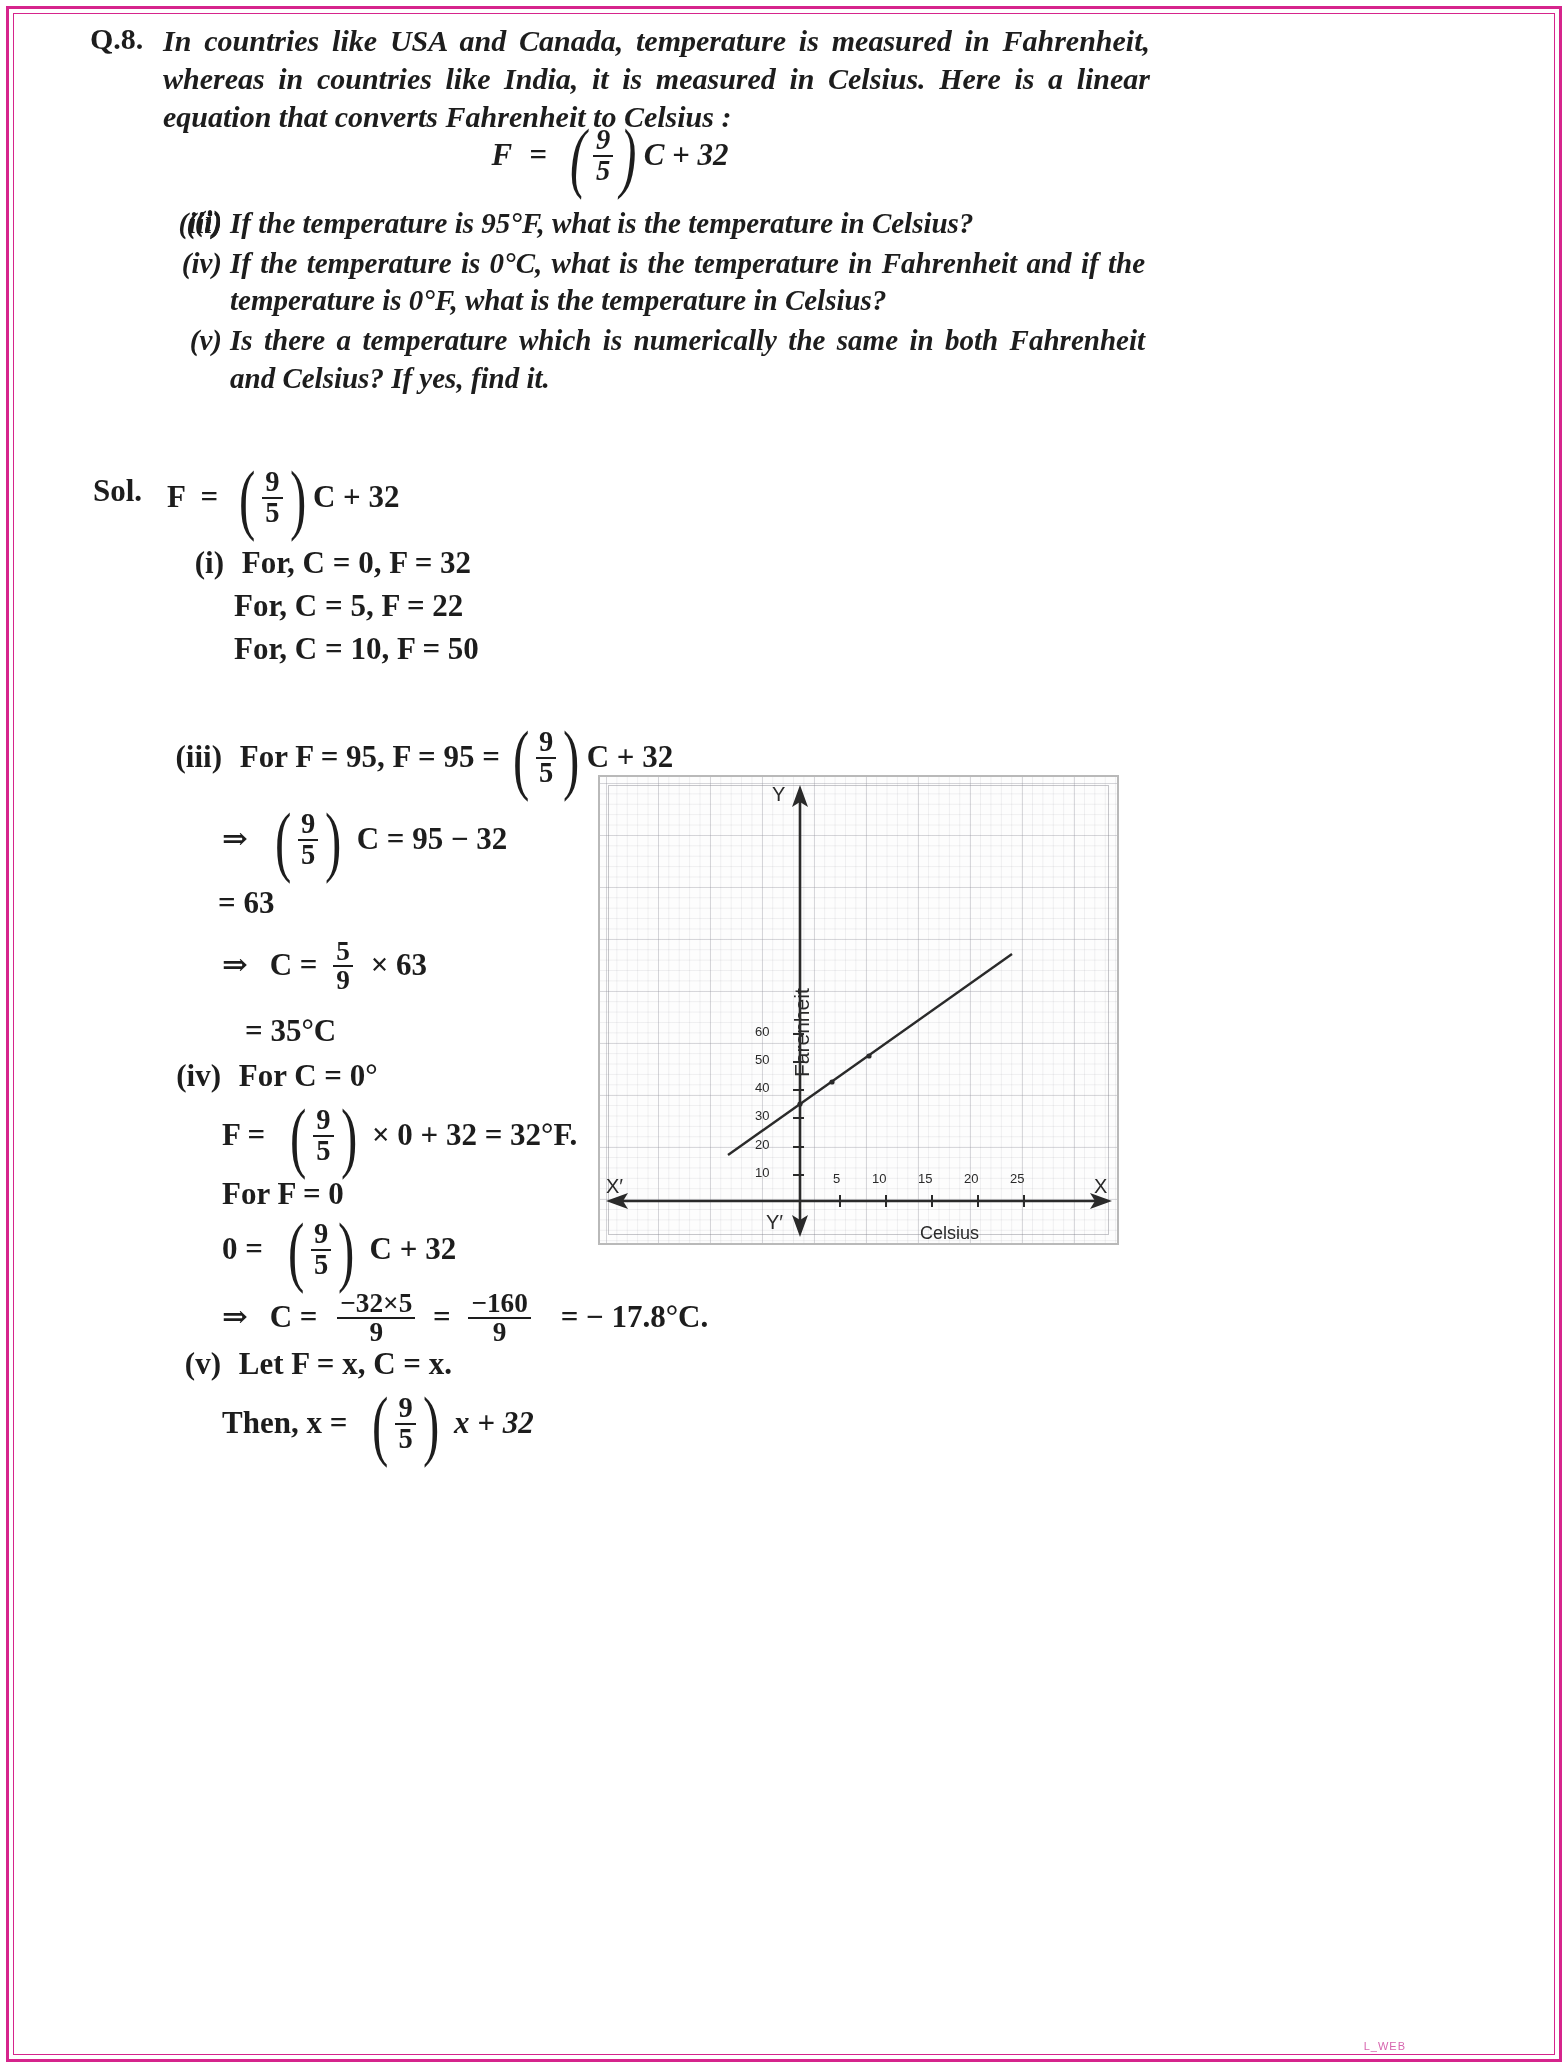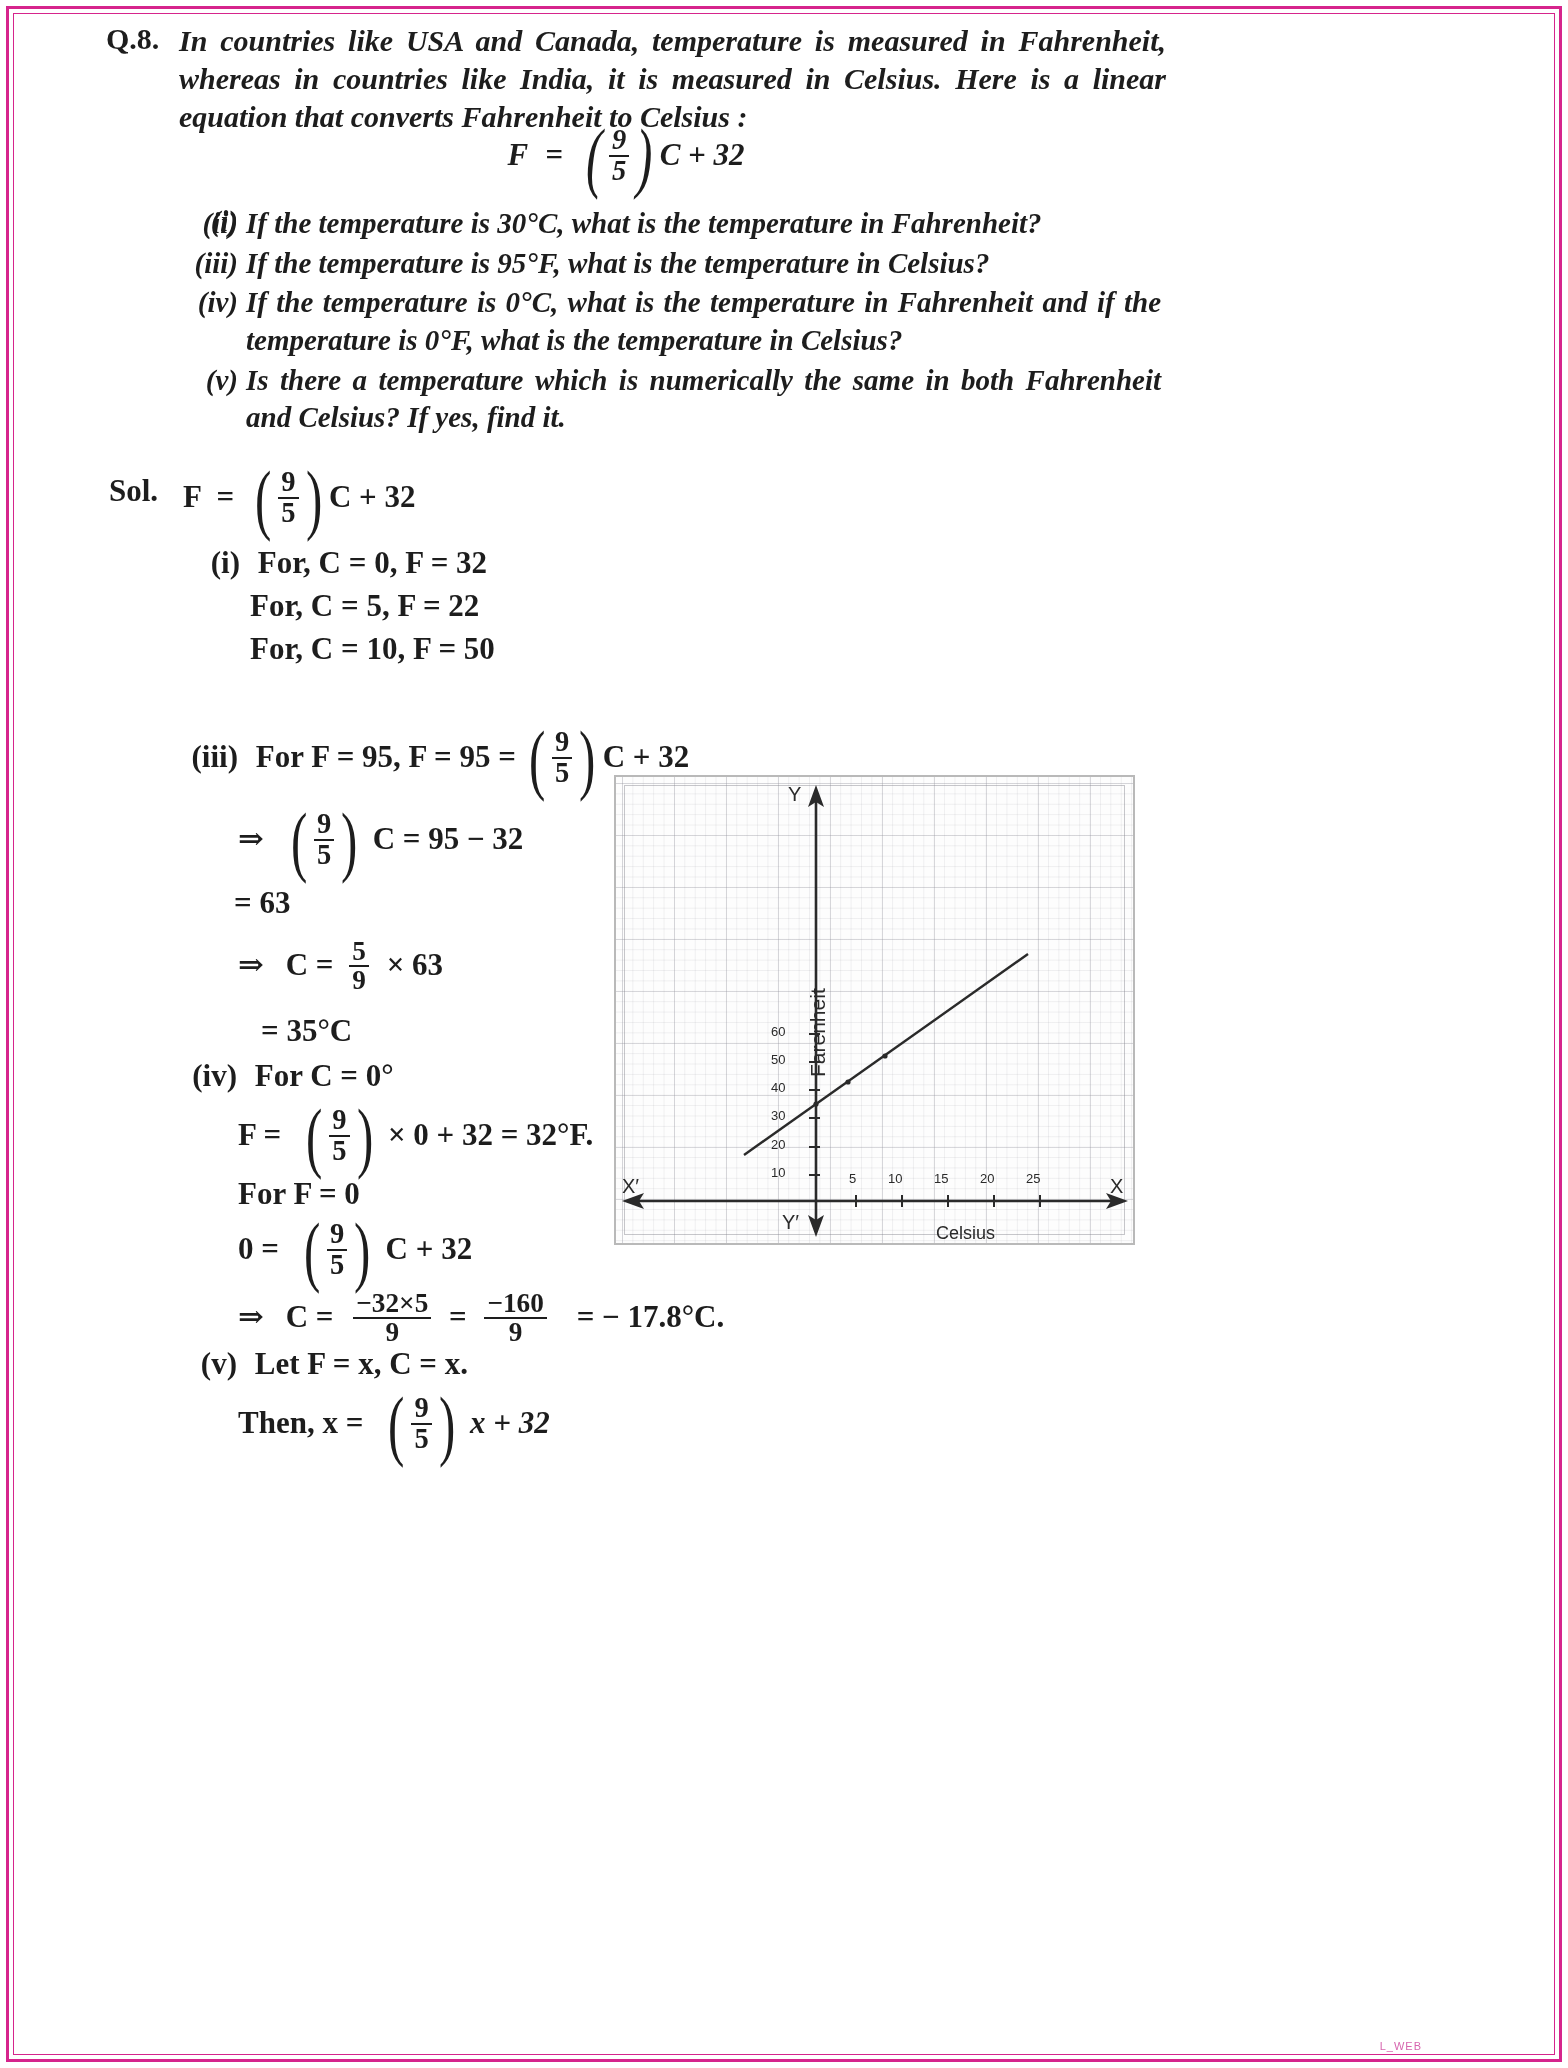--- a/index.html
+++ b/index.html
@@ -16,21 +16,21 @@
     position:absolute;left:6px;top:6px;right:6px;bottom:6px;
     border:3px solid #d6248c;
     box-sizing:border-box;
   }
   #page-border-inner{
     position:absolute;left:13px;top:13px;right:13px;bottom:13px;
     border:1px solid #d6248c;
     box-sizing:border-box;
   }
   #content{
-    position:absolute;left:16px;top:0;width:1432px;height:2068px;border-radius:26px;
+    position:absolute;left:0;top:0;width:1432px;height:2068px;border-radius:26px;
   }
   #q-label{
     position:absolute;left:90px;top:22px;
     font-style:normal;font-weight:bold;font-size:30px;
   }
   #q-body{
     position:absolute;left:163px;top:22px;width:987px;
     font-size:30px;line-height:1.27;
     font-style:italic;font-weight:bold;
     text-align:justify;
@@ -165,21 +165,20 @@
   </div>
 
   <div class="roman-list" id="q-parts" style="top:203px;">
 
     <div class="rl-item" style="padding-left:75px;">
       <span class="marker" style="width:67px">(i)</span>
     </div>
 
     <div class="rl-item" style="padding-left:75px;">
       <span class="marker" style="width:67px">(ii)</span>
-      <span>If the temperature is 30°C, what is the temperature in Fahrenheit?</span>
     </div>
 
     <div class="rl-item" style="padding-left:75px;">
       <span class="marker" style="width:67px">(iii)</span>
       <span>If the temperature is 95°F, what is the temperature in Celsius?</span>
     </div>
 
     <div class="rl-item" style="padding-left:75px;">
       <span class="marker" style="width:67px">(iv)</span>
       <span>If the temperature is 0°C, what is the temperature in Fahrenheit and if the temperature is 0°F, what is the temperature in Celsius?</span>

